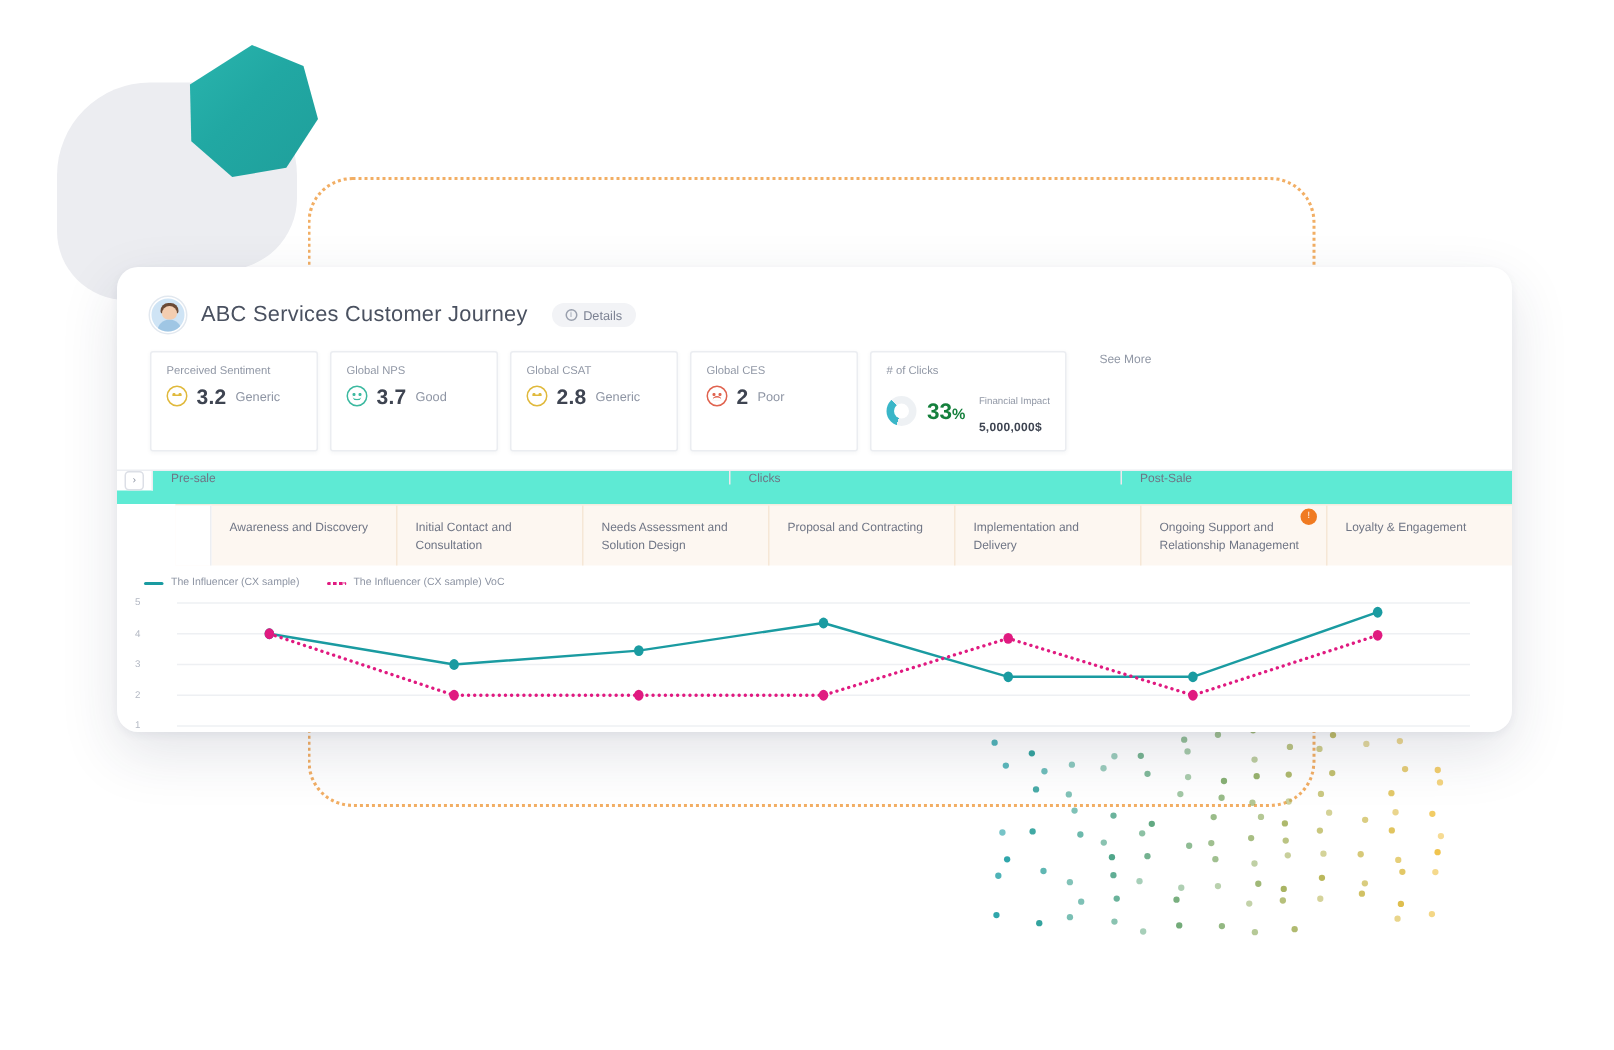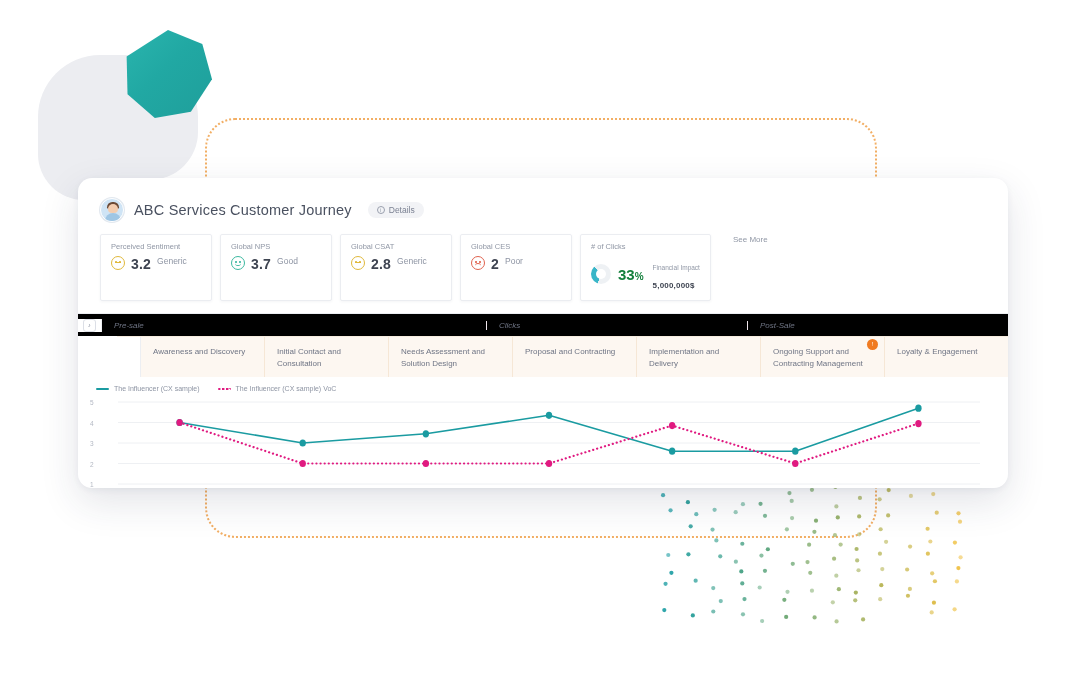--- a/index.html
+++ b/index.html
@@ -73,21 +73,21 @@
   }
 
   
   #kpi-row { display: flex; align-items: stretch; gap: 8px; padding: 12px 22px 12px 22px; }
   .kpi {
     background: #fff; border: 1px solid #ebedf1; border-radius: 2px;
     padding: 7px 10px 8px 10px; min-width: 112px;
     box-shadow: 0 1px 3px rgba(40,50,80,.05);
   }
   .kpi-label { font-size: 7.5px; color: #9097a5; margin-bottom: 5px; white-space: nowrap; }
-  .kpi-body { display: flex; align-items: flex-start; gap: 6px; }
+  .kpi-body { display: flex; align-items: center; gap: 6px; }
   .emoji {
     width: 14px; height: 14px; border-radius: 50%;
     border: 1.3px solid currentColor; position: relative; flex: 0 0 auto;
   }
   .emoji::before, .emoji::after {
     content:''; position:absolute; width:1.6px; height:1.6px; border-radius:50%;
     background: currentColor; top: 4px;
   }
   .emoji::before { left: 3.2px; }
   .emoji::after  { right: 3.2px; }
@@ -106,21 +106,21 @@
   #donut::after { content:''; position:absolute; inset:5px; background:#fff; border-radius:50%; }
   #clicks-pct { font-size: 15px; color: #15803d; font-weight: 700; }
   #clicks-pct .pc { font-size: 10px; font-weight: 700; }
   #fin-wrap { margin-left: 2px; }
   #fin-label { font-size: 6.5px; color: #9097a5; }
   #fin-value { font-size: 8px; color: #3e4451; font-weight: 700; letter-spacing: .2px; }
   #see-more { font-size: 8px; color: #9097a5; align-self: flex-start; margin: 1px 0 0 14px; white-space: nowrap; }
 
   
   #journey { border-top: 1px solid #eceef2; }
-  #phase-row { display: flex; background: #000000; height: 22px; align-items: center; font-style: italic; }
+  #phase-row { display: flex; background: #5eead4; height: 22px; align-items: flex-start; }
   #expander {
     width: 24px; display: flex; align-items: center; justify-content: center;
     background: #fff; border-right: 1px solid #eceef2;
   }
   #expander .chev {
     width: 13px; height: 13px; border: 1px solid #dcdfe6; border-radius: 3px;
     display: flex; align-items: center; justify-content: center;
     font-size: 7px; color: #8d94a3; background: #fff; cursor: pointer; line-height: 1;
   }
   .phase {
@@ -368,21 +368,21 @@
       </div>
 
       <div id="stage-row">
         <div id="stage-gutter"></div>
         <div class="stage">Awareness and Discovery</div>
         <div class="stage">Initial Contact and Consultation</div>
         <div class="stage">Needs Assessment and Solution Design</div>
         <div class="stage">Proposal and Contracting</div>
         <div class="stage">Implementation and Delivery</div>
         <div class="stage">
-          <span>Ongoing Support and Contracting Management</span>
+          <span>Ongoing Support and Relationship Management</span>
           <span class="stage-badge">!</span>
         </div>
         <div class="stage">Loyalty &amp; Engagement</div>
       </div>
     </div>
 
     <div id="chart-wrap">
       <div id="legend">
         <div class="lg">
           <span class="swatch" style="background:#1a9ba1"></span>

